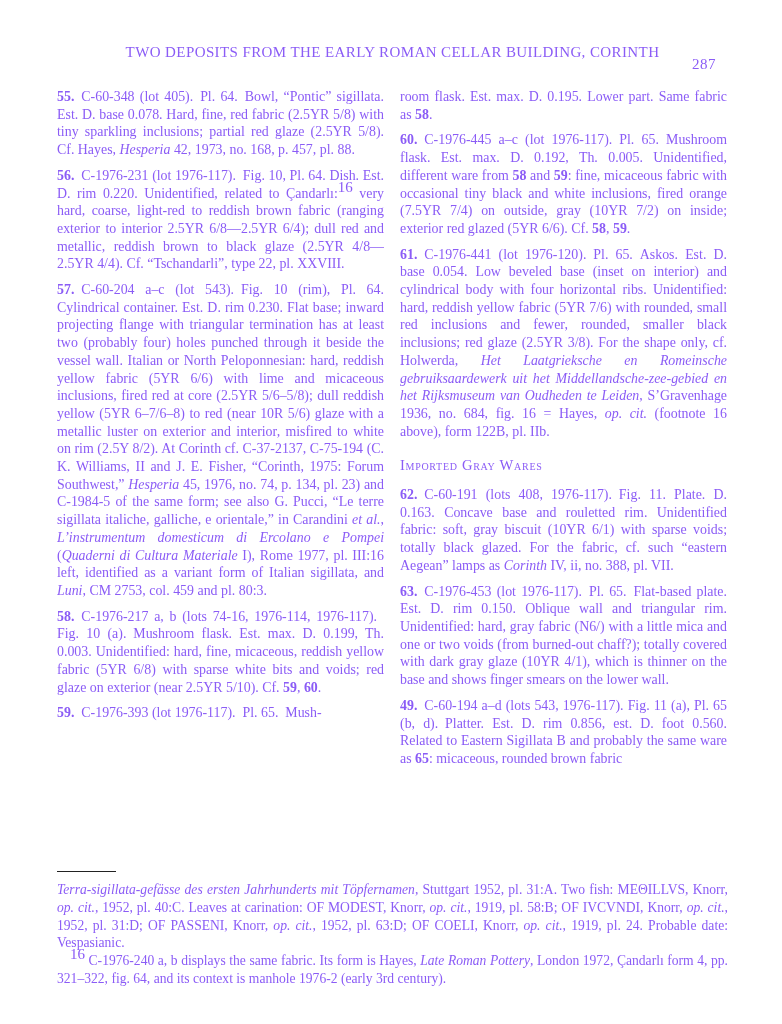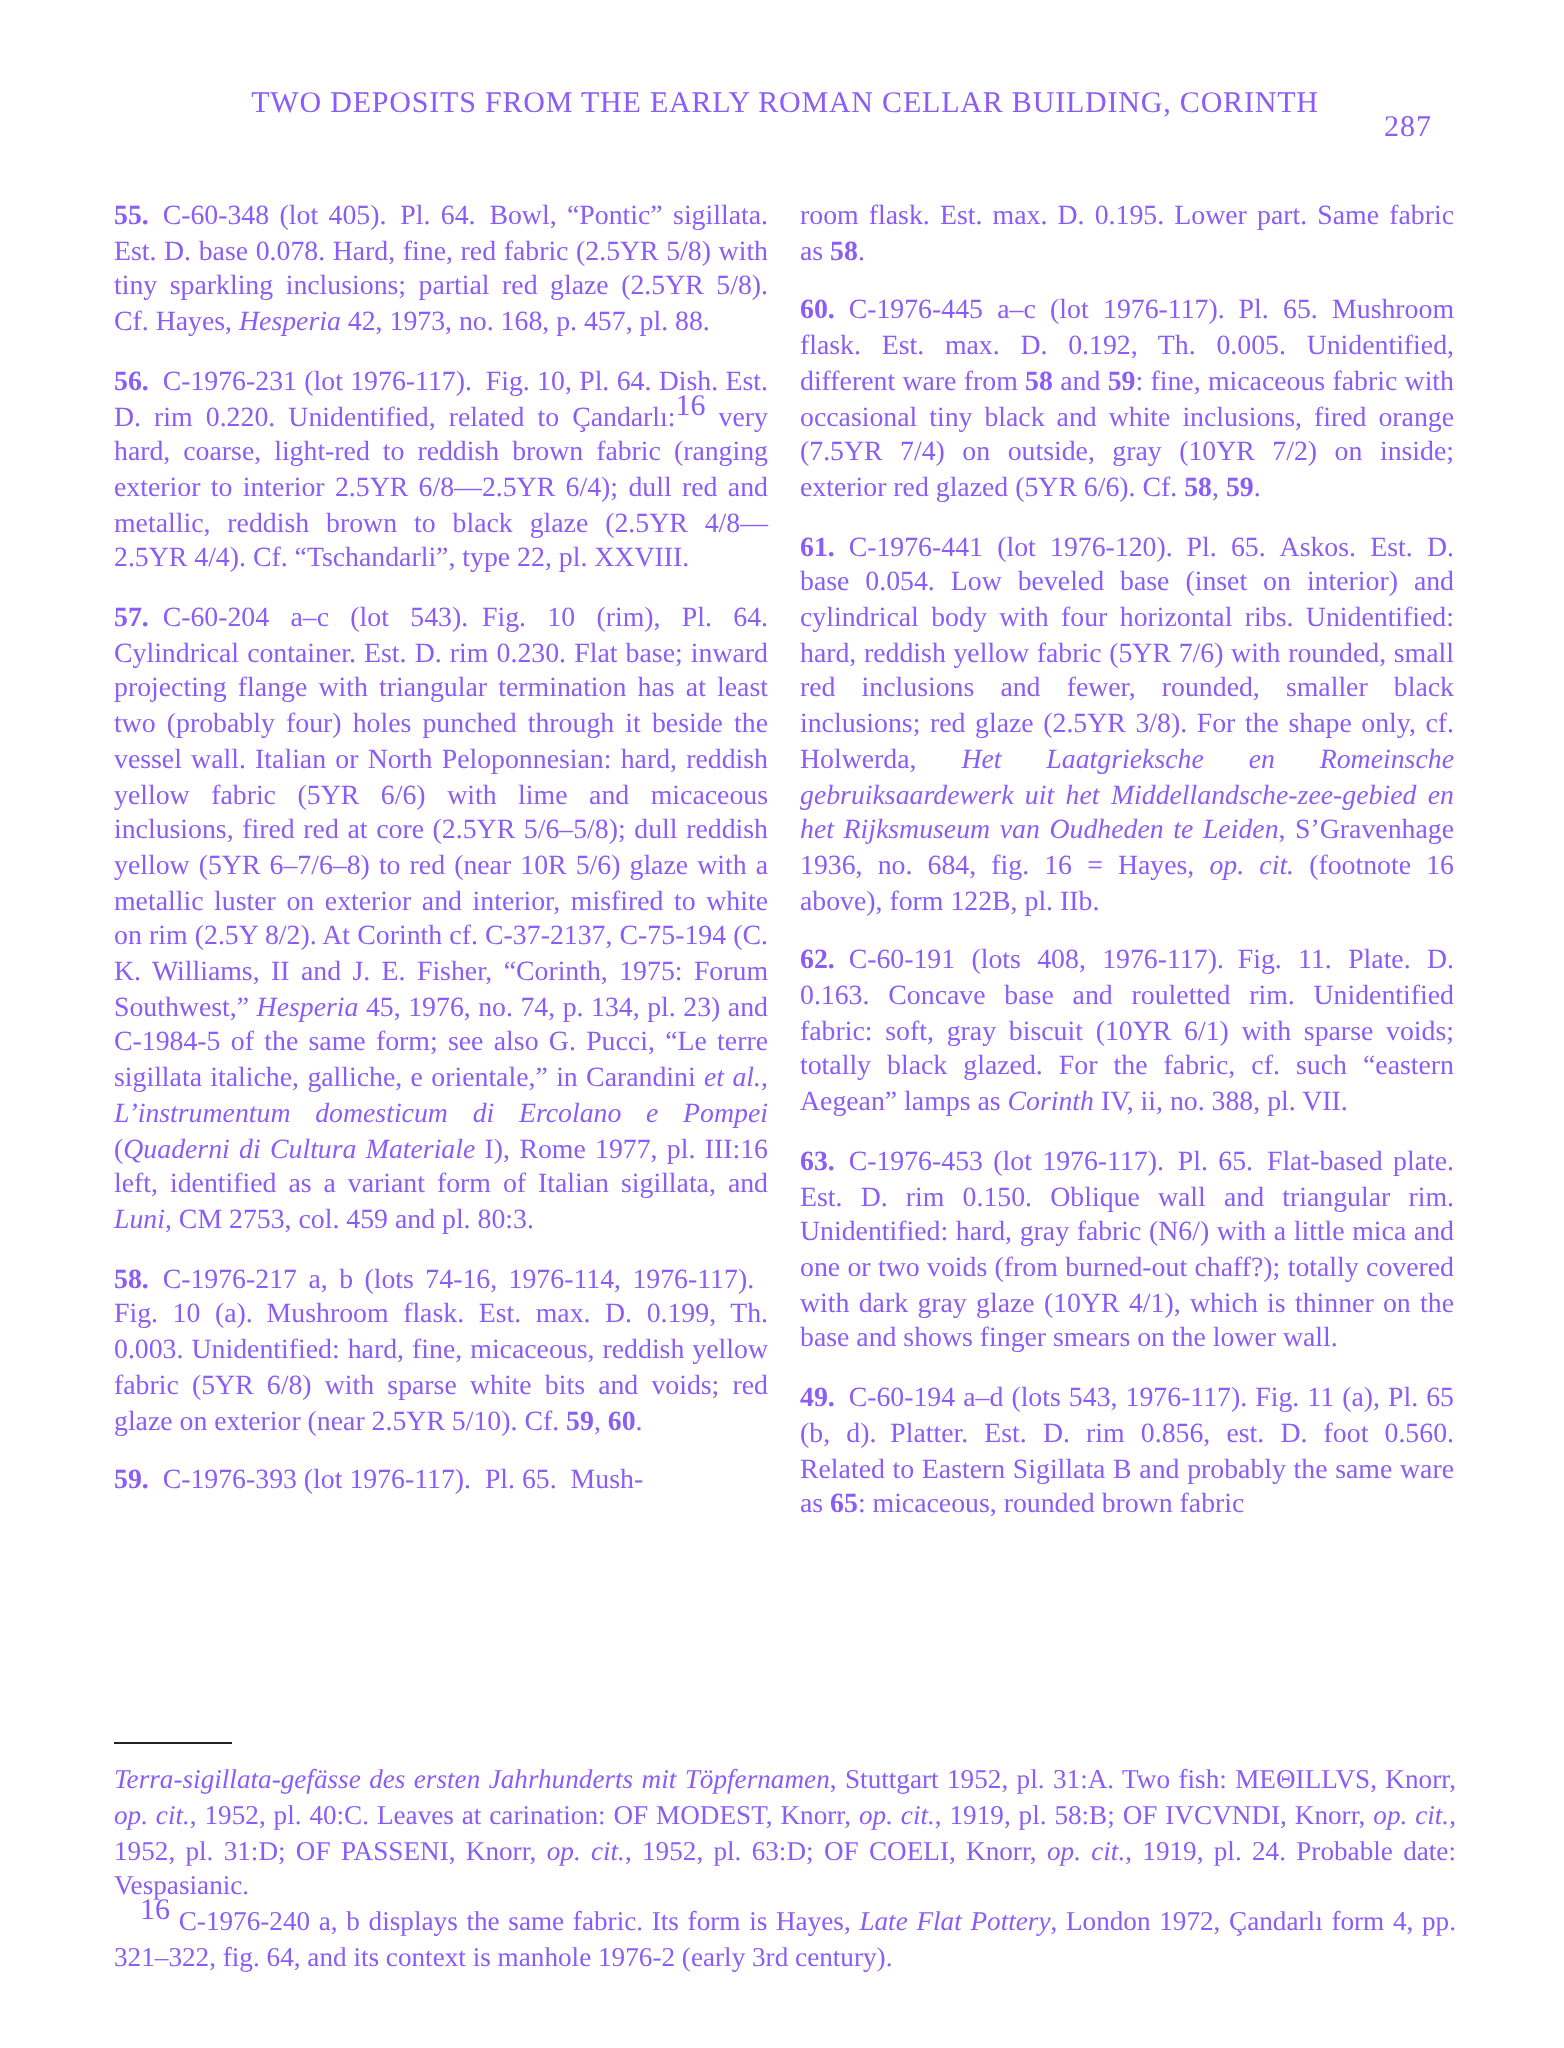--- a/index.html
+++ b/index.html
@@ -41,21 +41,21 @@
     height: 776px;
     overflow: hidden;
   }
   .col {
     width: 327px;
     font-size: 13.9px;
     line-height: 17.7px;
     text-align: justify;
   }
   .entry {
-    margin: 12px 0 8px 0;
+    margin: 0 0 8px 0;
   }
   .entry:last-child { margin-bottom: 0; }
   .bd { font-weight: bold; }
   .it { font-style: italic; }
   sup {
     font-size: 15px;
     line-height: 0;
     vertical-align: super;
   }
   .section-heading {
@@ -97,27 +97,28 @@
       <p class="entry"><span class="bd">56.</span><span> C-1976-231 (lot 1976-117). Fig. 10, Pl. 64. Dish. Est. D. rim 0.220. Unidentified, related to Çandarlı:</span><sup>16</sup><span> very hard, coarse, light-red to reddish brown fabric (ranging exterior to interior 2.5YR 6/8—2.5YR 6/4); dull red and metallic, reddish brown to black glaze (2.5YR 4/8—2.5YR 4/4). Cf. “Tschandarli”, type 22, pl. XXVIII.</span></p>
       <p class="entry"><span class="bd">57.</span><span> C-60-204 a–c (lot 543). Fig. 10 (rim), Pl. 64. Cylindrical container. Est. D. rim 0.230. Flat base; inward projecting flange with triangular termination has at least two (probably four) holes punched through it beside the vessel wall. Italian or North Peloponnesian: hard, reddish yellow fabric (5YR 6/6) with lime and micaceous inclusions, fired red at core (2.5YR 5/6–5/8); dull reddish yellow (5YR 6–7/6–8) to red (near 10R 5/6) glaze with a metallic luster on exterior and interior, misfired to white on rim (2.5Y 8/2). At Corinth cf. C-37-2137, C-75-194 (C. K. Williams, II and J. E. Fisher, “Corinth, 1975: Forum Southwest,” </span><span class="it">Hesperia</span><span> 45, 1976, no. 74, p. 134, pl. 23) and C-1984-5 of the same form; see also G. Pucci, “Le terre sigillata italiche, galliche, e orientale,” in Carandini </span><span class="it">et al.</span><span>, </span><span class="it">L’instrumentum domesticum di Ercolano e Pompei</span><span> (</span><span class="it">Quaderni di Cultura Materiale</span><span> I), Rome 1977, pl. III:16 left, identified as a variant form of Italian sigillata, and </span><span class="it">Luni</span><span>, CM 2753, col. 459 and pl. 80:3.</span></p>
       <p class="entry"><span class="bd">58.</span><span> C-1976-217 a, b (lots 74-16, 1976-114, 1976-117). Fig. 10 (a). Mushroom flask. Est. max. D. 0.199, Th. 0.003. Unidentified: hard, fine, micaceous, reddish yellow fabric (5YR 6/8) with sparse white bits and voids; red glaze on exterior (near 2.5YR 5/10). Cf. </span><span class="bd">59</span><span>, </span><span class="bd">60</span><span>.</span></p>
       <p class="entry"><span class="bd">59.</span><span> C-1976-393 (lot 1976-117). Pl. 65. Mush-</span></p>
     </div>
 
     <div class="col">
       <p class="entry"><span>room flask. Est. max. D. 0.195. Lower part. Same fabric as </span><span class="bd">58</span><span>.</span></p>
       <p class="entry"><span class="bd">60.</span><span> C-1976-445 a–c (lot 1976-117). Pl. 65. Mushroom flask. Est. max. D. 0.192, Th. 0.005. Unidentified, different ware from </span><span class="bd">58</span><span> and </span><span class="bd">59</span><span>: fine, micaceous fabric with occasional tiny black and white inclusions, fired orange (7.5YR 7/4) on outside, gray (10YR 7/2) on inside; exterior red glazed (5YR 6/6). Cf. </span><span class="bd">58</span><span>, </span><span class="bd">59</span><span>.</span></p>
       <p class="entry"><span class="bd">61.</span><span> C-1976-441 (lot 1976-120). Pl. 65. Askos. Est. D. base 0.054. Low beveled base (inset on interior) and cylindrical body with four horizontal ribs. Unidentified: hard, reddish yellow fabric (5YR 7/6) with rounded, small red inclusions and fewer, rounded, smaller black inclusions; red glaze (2.5YR 3/8). For the shape only, cf. Holwerda, </span><span class="it">Het Laatgrieksche en Romeinsche gebruiksaardewerk uit het Middellandsche-zee-gebied en het Rijksmuseum van Oudheden te Leiden</span><span>, S’Gravenhage 1936, no. 684, fig. 16 = Hayes, </span><span class="it">op. cit.</span><span> (footnote 16 above), form 122B, pl. IIb.</span></p>
+      <h2 class="section-heading">Imported Gray Wares</h2>
       <p class="entry"><span class="bd">62.</span><span> C-60-191 (lots 408, 1976-117). Fig. 11. Plate. D. 0.163. Concave base and rouletted rim. Unidentified fabric: soft, gray biscuit (10YR 6/1) with sparse voids; totally black glazed. For the fabric, cf. such “eastern Aegean” lamps as </span><span class="it">Corinth</span><span> IV, ii, no. 388, pl. VII.</span></p>
       <p class="entry"><span class="bd">63.</span><span> C-1976-453 (lot 1976-117). Pl. 65. Flat-based plate. Est. D. rim 0.150. Oblique wall and triangular rim. Unidentified: hard, gray fabric (N6/) with a little mica and one or two voids (from burned-out chaff?); totally covered with dark gray glaze (10YR 4/1), which is thinner on the base and shows finger smears on the lower wall.</span></p>
       <p class="entry"><span class="bd">49.</span><span> C-60-194 a–d (lots 543, 1976-117). Fig. 11 (a), Pl. 65 (b, d). Platter. Est. D. rim 0.856, est. D. foot 0.560. Related to Eastern Sigillata B and probably the same ware as </span><span class="bd">65</span><span>: micaceous, rounded brown fabric</span></p>
     </div>
 
   </div>
 
   <div class="fn-rule"></div>
 
   <div class="footnotes">
     <p><span class="it">Terra-sigillata-gefässe des ersten Jahrhunderts mit Töpfernamen</span><span>, Stuttgart 1952, pl. 31:A. Two fish: MEΘILLVS, Knorr, </span><span class="it">op. cit.</span><span>, 1952, pl. 40:C. Leaves at carination: OF MODEST, Knorr, </span><span class="it">op. cit.</span><span>, 1919, pl. 58:B; OF IVCVNDI, Knorr, </span><span class="it">op. cit.</span><span>, 1952, pl. 31:D; OF PASSENI, Knorr, </span><span class="it">op. cit.</span><span>, 1952, pl. 63:D; OF COELI, Knorr, </span><span class="it">op. cit.</span><span>, 1919, pl. 24. Probable date: Vespasianic.</span></p>
-    <p class="indent"><sup>16</sup><span> C-1976-240 a, b displays the same fabric. Its form is Hayes, </span><span class="it">Late Flat Pottery</span><span>, London 1972, Çandarlı form 4, pp. 321–322, fig. 64, and its context is manhole 1976-2 (early 3rd century).</span></p>
+    <p class="indent"><sup>16</sup><span> C-1976-240 a, b displays the same fabric. Its form is Hayes, </span><span class="it">Late Roman Pottery</span><span>, London 1972, Çandarlı form 4, pp. 321–322, fig. 64, and its context is manhole 1976-2 (early 3rd century).</span></p>
   </div>
 
 </div>
 
 </body></html>

